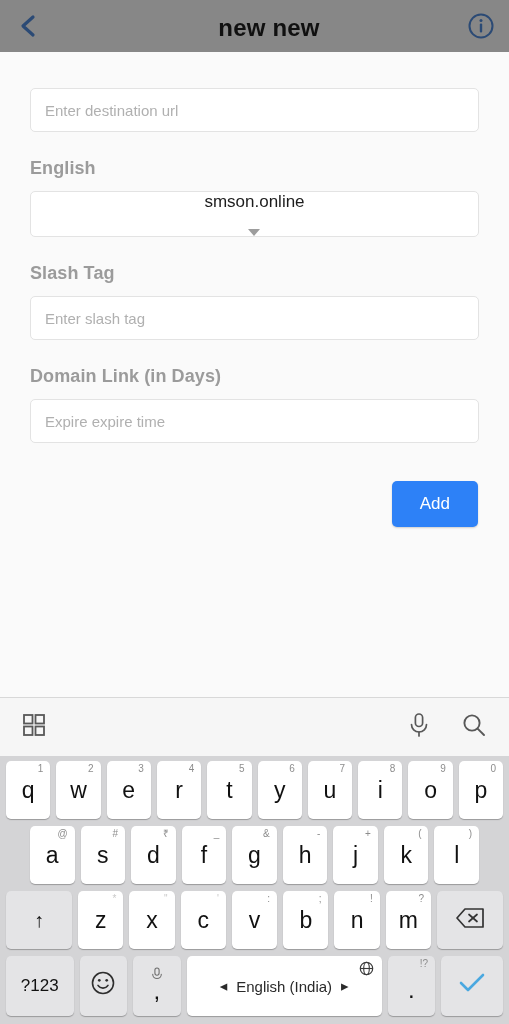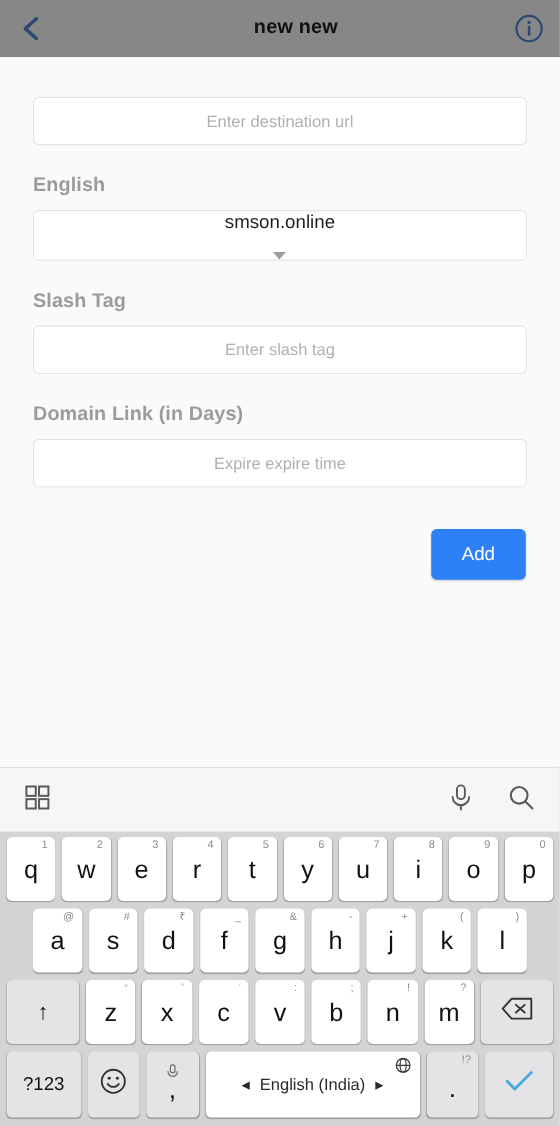--- a/index.html
+++ b/index.html
@@ -11,21 +11,21 @@
   }
   #app { width: 509px; height: 1024px; position: relative; display: flex; flex-direction: column; }
 
   
   .header {
     height: 52px; background: #878787;
     display: flex; align-items: center; justify-content: space-between;
     padding: 0 14px; flex: 0 0 auto;
   }
   .hdr-title {
-    font-size: 18px; font-weight: bold; color: #101010;
+    font-size: 24px; font-weight: bold; color: #101010;
     letter-spacing: .2px; text-align: center;
     position: absolute; left: 0; right: 0; top: 14px; pointer-events: none; margin-left: 29px;
   }
   .back-chevron { width: 30px; height: 30px; display: block; position: relative; z-index: 2; }
   .info-icon { width: 28px; height: 28px; display: block; position: relative; z-index: 2; }
 
   
   .form {
     flex: 1 1 auto; background: #fafafa;
     padding: 36px 30px 0 30px;
@@ -34,21 +34,20 @@
   .field { margin-bottom: 26px; }
   .field-label {
     font-size: 18px; color: #9b9b9b; font-weight: bold;
     margin-bottom: 12px; letter-spacing: .1px;
   }
   .input-box {
     height: 44px; background: #fff;
     border: 1px solid #e3e3e3; border-radius: 5px;
     display: flex; align-items: center; padding: 0 14px;
     font-size: 15px;
-    justify-content: center;
   }
   .input-box .ph { color: #b0b0b0; }
   .input-box .val { color: #1d1d1d; font-size: 17px; }
   .select-box { justify-content: space-between; height: 46px; flex-direction: column; }
   .caret {
     width: 0; height: 0;
     border-left: 6px solid transparent; border-right: 6px solid transparent;
     border-top: 7px solid #9d9d9d; margin-right: 2px;
   }
   .btn-row { display: flex; justify-content: flex-end; margin-top: 38px; padding-right: 1px; }

